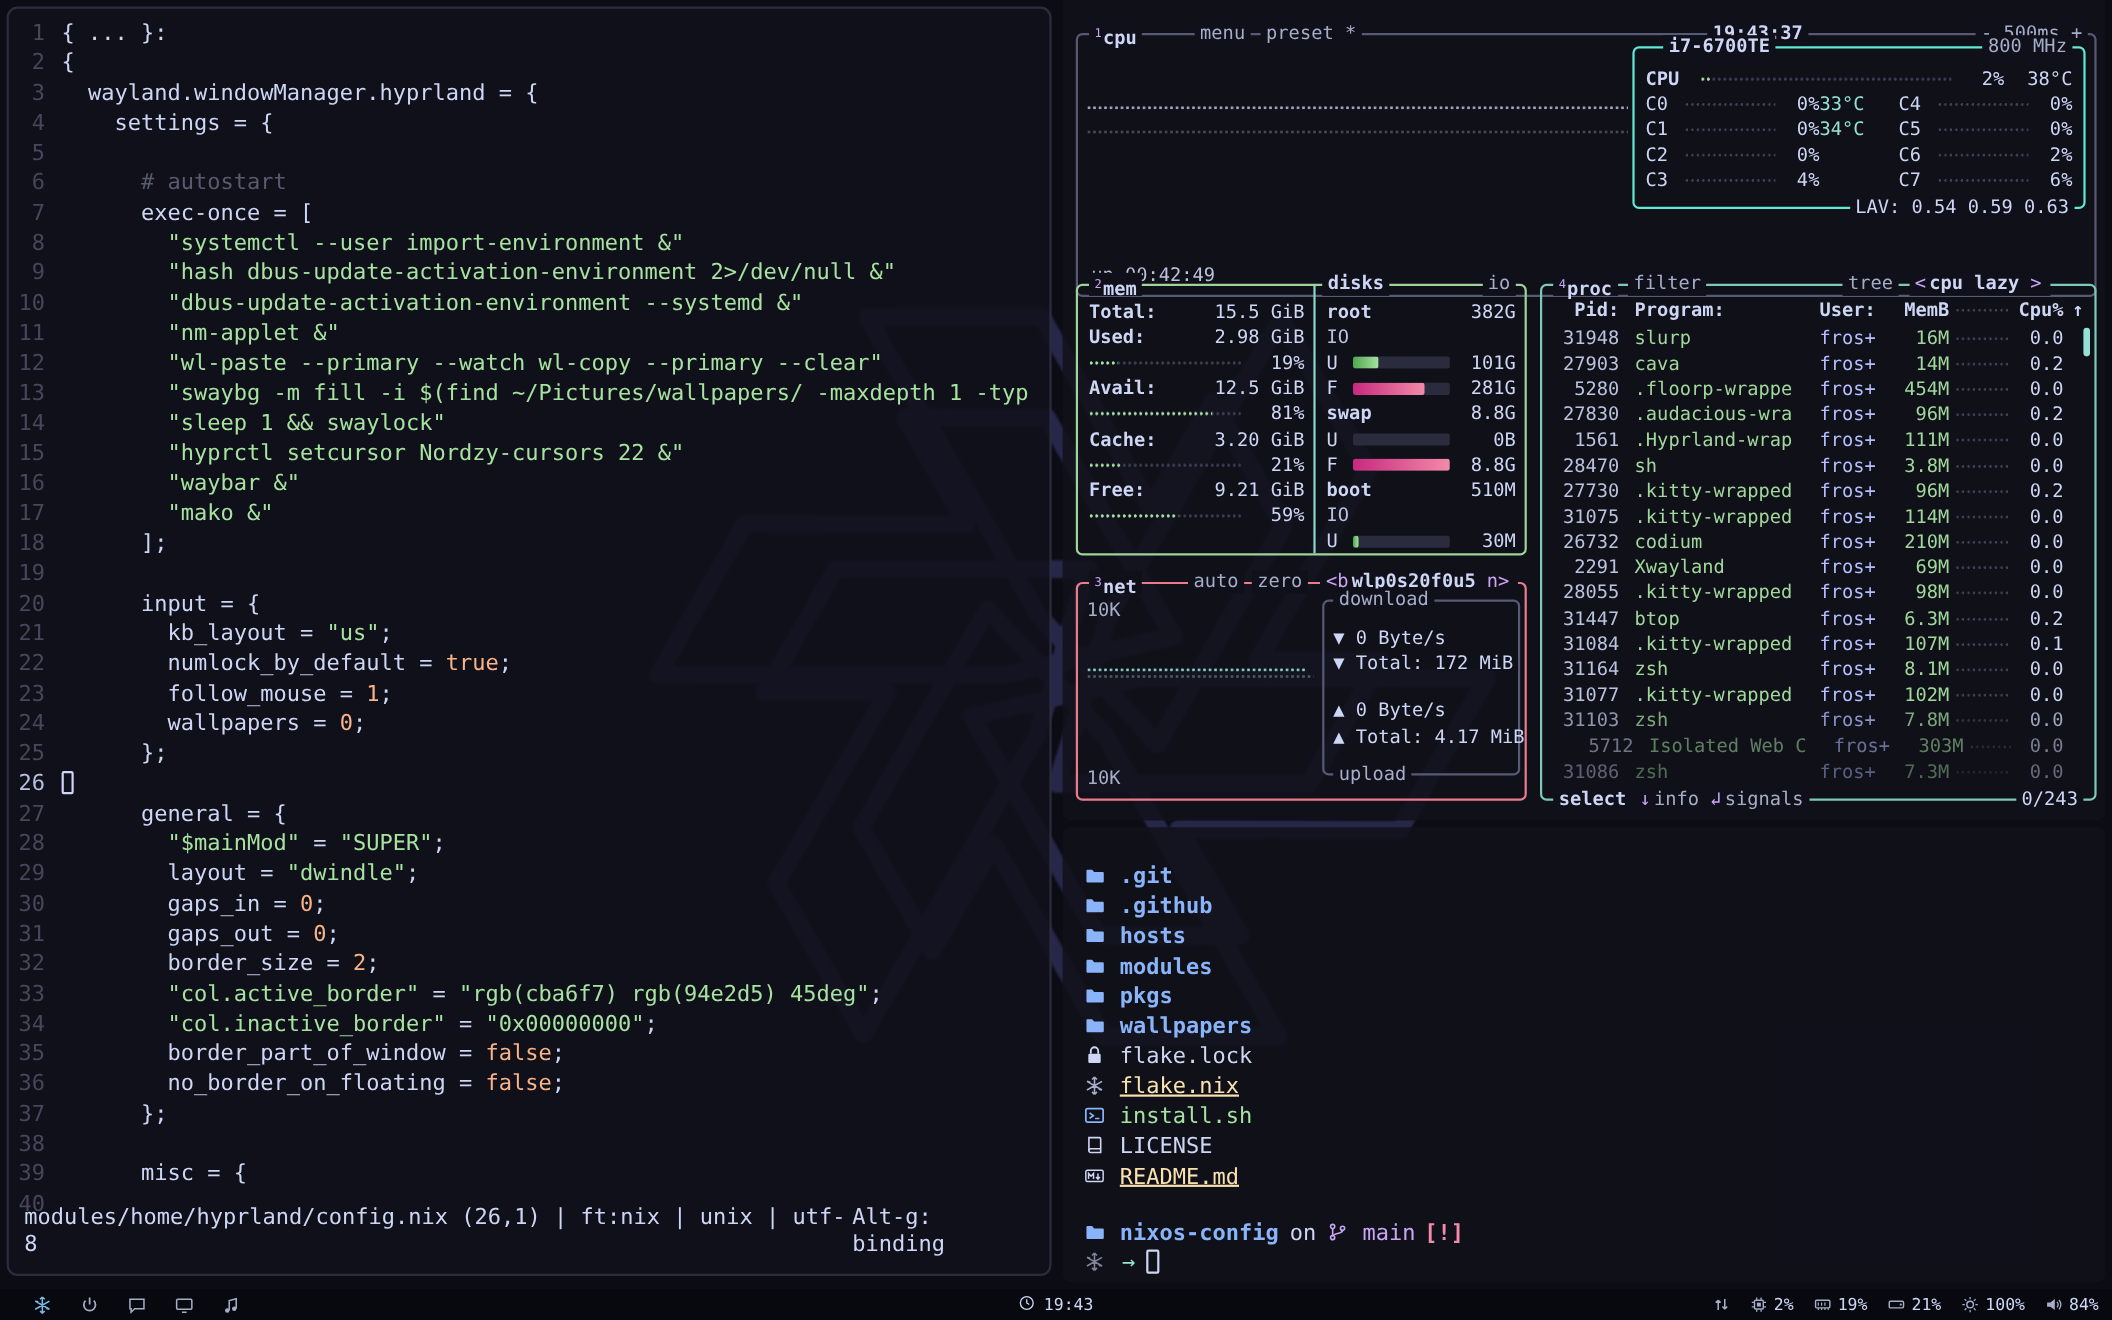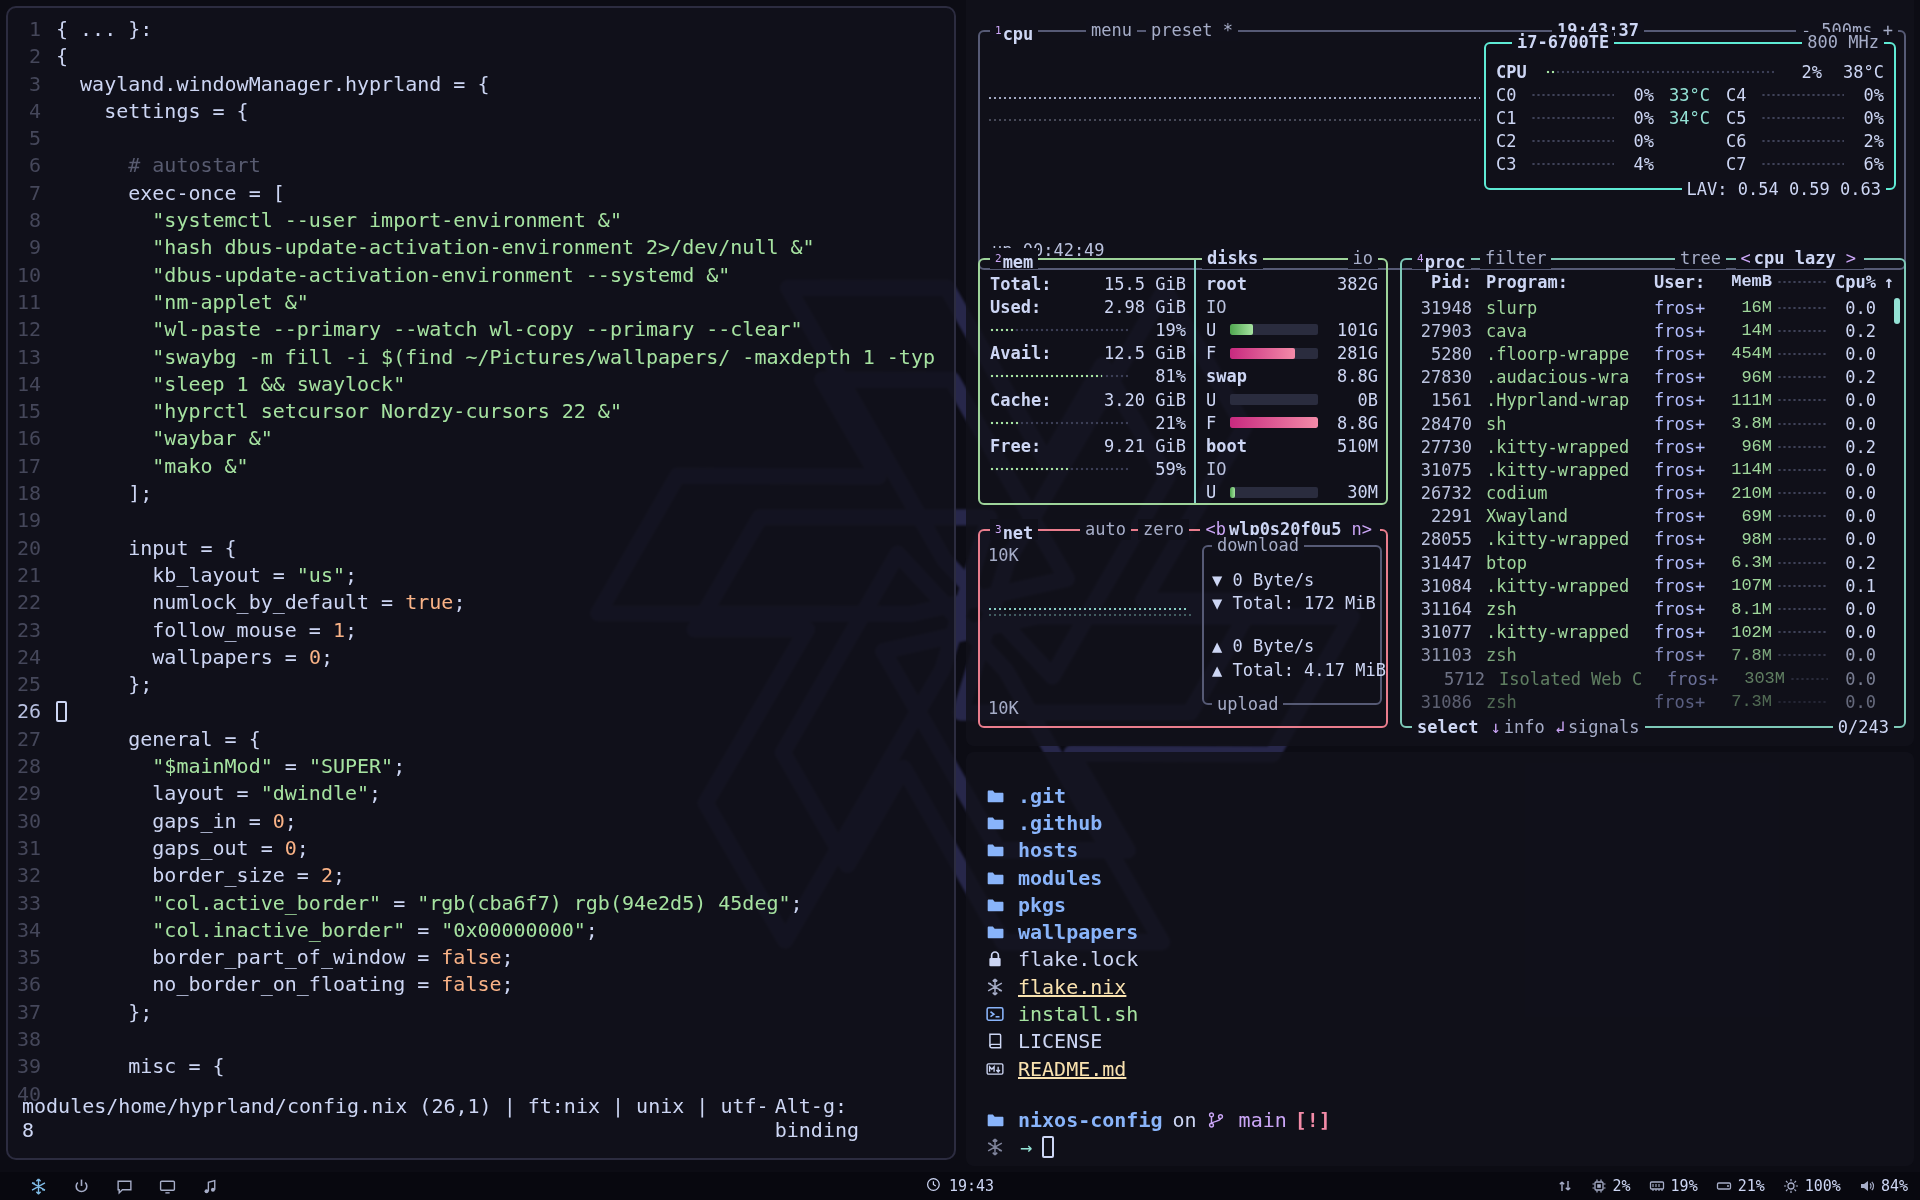--- a/index.html
+++ b/index.html
@@ -54,21 +54,21 @@
   .cpu-meter-row{margin-top:16px;}
   .cml{width:42px;font-weight:bold;}
   .cpumeter{flex:1;position:relative;height:12px;margin:0 8px;}
   .cpumeter .base,.meter .base{position:absolute;inset:0;background-image:radial-gradient(circle at 2px 6px,#3b3e55 1.2px,transparent 1.6px);background-size:5px 12px;background-repeat:repeat-x;}
   .cpumeter .fillv,.meter .fillv{position:absolute;top:0;bottom:0;left:0;background-image:radial-gradient(circle at 2px 6px,#a6e3a1 1.2px,transparent 1.6px);background-size:5px 12px;background-repeat:repeat-x;}
   .cmp{width:40px;text-align:right;}
   .cmt{width:62px;text-align:right;}
   .leader{flex:1 1 20px;height:4px;margin:0 6px;align-self:center;background-image:radial-gradient(circle at 1.5px 2px,#3f4258 1px,transparent 1.3px);background-size:5px 4px;background-repeat:repeat-x;}
   .core-name{width:30px;}
   .core-pct{width:34px;text-align:right;}
-  .core-temp{width:56px;text-align:right;color:#94e2d5;}
+  .core-temp{width:56px;color:#94e2d5;}
   .c2{margin-left:16px;}
   .lav{right:8px;color:#cdd6f4;}
 
   .mem-col{position:absolute;left:10px;top:12px;width:196px;}
   .mem-row{display:flex;justify-content:space-between;align-items:center;height:23.2px;}
   .mem-label{font-weight:bold;}
   .meter{position:relative;width:138px;height:12px;}
   .mem-pct{width:44px;text-align:right;}
   .vdiv{position:absolute;left:214px;top:0;bottom:0;width:2px;background:#8bd5ca;}
   .disk-col{position:absolute;left:226px;top:12px;right:8px;}
@@ -86,21 +86,21 @@
   .nscale-b{position:absolute;left:8px;bottom:8px;color:#a6adc8;}
   .net-inner{position:absolute;left:222px;top:14px;width:180px;height:160px;border:2px solid #565a75;border-radius:6px;}
   .net-rows{padding:22px 8px 0 8px;}
   .net-rows div{height:23.2px;line-height:23.2px;white-space:nowrap;}
   .net-rows .gap{height:20px;}
 
   .prow{display:flex;align-items:center;height:23.2px;padding:0 10px 0 8px;}
   .ppid{width:62px;text-align:right;color:#bac2de;}
   .pname{width:168px;margin-left:14px;color:#a0d89c;}
   .puser{width:66px;color:#b4befe;}
-  .pmem{width:52px;text-align:right;color:#a0d89c;font-family:Liberation Mono, monospace;}
+  .pmem{width:52px;text-align:right;color:#a0d89c;}
   .pcpu{width:42px;text-align:right;color:#cdd6f4;}
   .phead{position:absolute;left:0;right:0;top:10px;font-weight:bold;}
   .phead span{color:#cdd6f4;}
   .scrollup{width:18px;text-align:right;color:#94e2d5;}
   .proc-rows{position:absolute;left:0;right:0;top:36px;}
   .prow.f1{opacity:.75;} .prow.f2{opacity:.55;padding-left:21px;} .prow.f3{opacity:.45;}
   .pthumb{position:absolute;right:4px;top:38px;width:6px;height:26px;background:#94e2d5;border-radius:3px;}
   .fsel b{margin-right:2px;}
   .fcount{color:#cdd6f4;}
 

